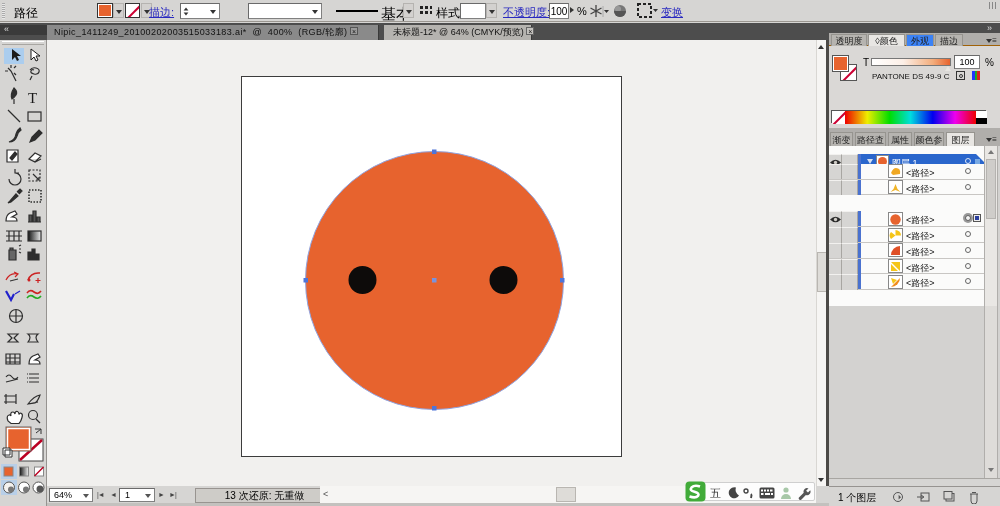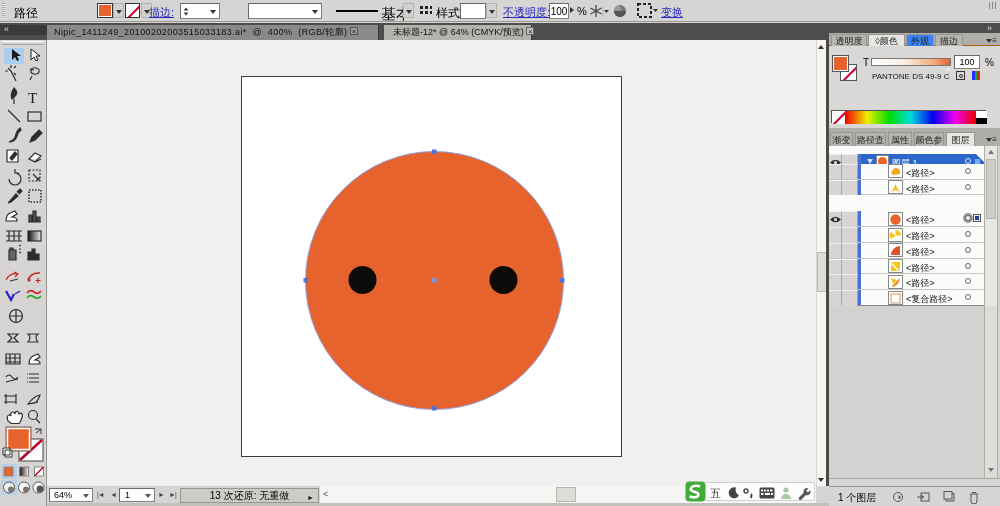--- a/index.html
+++ b/index.html
@@ -351,29 +351,20 @@
     <div class="lrow" style="top:128.4px">
       <div class="lcell"></div>
           <div class="lcell2"></div>
       <div class="lthumb" style="left:59px"><svg width="13" height="13">
               <path d="M2 11 L11 2 a9 9 0 0 1 -9 9z" fill="#f08c1e"></path>
               <path d="M2 2 l6 2 -4 4z" fill="#f5c518"></path>
             </svg></div>
       <span class="abs lname" style="left:77px">&lt;路径&gt;</span>
           <span class="ltgt"></span>
     </div>
-    <div class="lrow" style="top:144.2px;border-bottom:1px solid #8a8885">
-      <div class="lcell"></div>
-          <div class="lcell2"></div>
-      <div class="lthumb" style="left:59px"><svg width="13" height="13">
-              <rect x="2" y="2" width="9" height="9" fill="none" stroke="#c96"></rect>
-            </svg></div>
-      <span class="abs lname" style="left:77px">&lt;复合路径&gt;</span>
-          <span class="ltgt"></span>
-    </div>
 
     <div class="abs" style="left:155px;top:0;width:14px;height:332px;background:#dedcd9;border-left:1px solid #b0aeab;border-right:1px solid #b0aeab">
       <div class="abs" style="left:0;top:0;width:12px;height:160px;background:#e9e7e4"></div>
       <div class="tu abs" style="left:3px;top:4px;border-bottom-color:#777"></div>
       <div class="abs" style="left:1px;top:13px;width:10px;height:60px;background:#cfcdca;border:1px solid #b5b3b0"></div>
       <div class="td abs" style="left:3px;top:322px;border-top-color:#777"></div>
     </div>
     <div class="abs" style="left:0;top:332px;width:171px;height:8px;background:#d6d5d3;border-top:1px solid #a8a6a2"></div>
   </div>
 
@@ -393,21 +384,21 @@
   </div>
 </div>
 
 <div class="abs" id="sb" style="left:47px;top:486px;width:782px;height:20px;background:#d6d5d3">
   <div class="abs sunken" style="left:2px;top:2px;width:44px;height:14px;font-size:9px;line-height:13px;padding-left:4px">64%<div class="td abs" style="right:3px;top:5px;border-top-color:#555"></div></div>
   <span class="abs navg" style="left:50px;top:5px">|◄</span>
   <span class="abs navg" style="left:63px;top:5px">◄</span>
   <div class="abs sunken" style="left:72px;top:2px;width:36px;height:14px;font-size:9px;line-height:13px;padding-left:5px">1<div class="td abs" style="right:3px;top:5px;border-top-color:#555"></div></div>
   <span class="abs navg" style="left:111px;top:5px">►</span>
   <span class="abs navg" style="left:122px;top:5px">►|</span>
-  <div class="abs" style="left:133px;top:2px;width:139px;height:15px;background:#ceccc8;border:1px solid #989490;font-size:10px;text-align:center;line-height:14px">13 次还原: 无重做<span class="abs" style="right:4px;top:2px;font-size:7px;color:#111">►</span></div>
+  <div class="abs" style="left:148px;top:2px;width:139px;height:15px;background:#ceccc8;border:1px solid #989490;font-size:10px;text-align:center;line-height:14px">13 次还原: 无重做<span class="abs" style="right:4px;top:2px;font-size:7px;color:#111">►</span></div>
 
   <div class="abs" style="left:273px;top:0;width:496px;height:17px;background:#f6f5f3">
     <span class="abs" style="left:3px;top:3px;color:#555;font-size:9px">&lt;</span>
     <div class="abs" style="left:236px;top:1px;width:20px;height:15px;background:#dedcd8;border:1px solid #b9b6b1"></div>
     <span class="abs" style="right:3px;top:3px;color:#555;font-size:9px">&gt;</span>
   </div>
   <div class="abs" style="left:0;top:17px;width:782px;height:3px;background:#c3c1be"></div>
 
   <div class="abs" style="left:656px;top:-4px;width:112px;height:19px;background:#fdfdfd;border:1px solid #cfcfcf;border-radius:2px"></div>
   <svg class="abs" style="left:638px;top:-5px" width="21" height="21">

